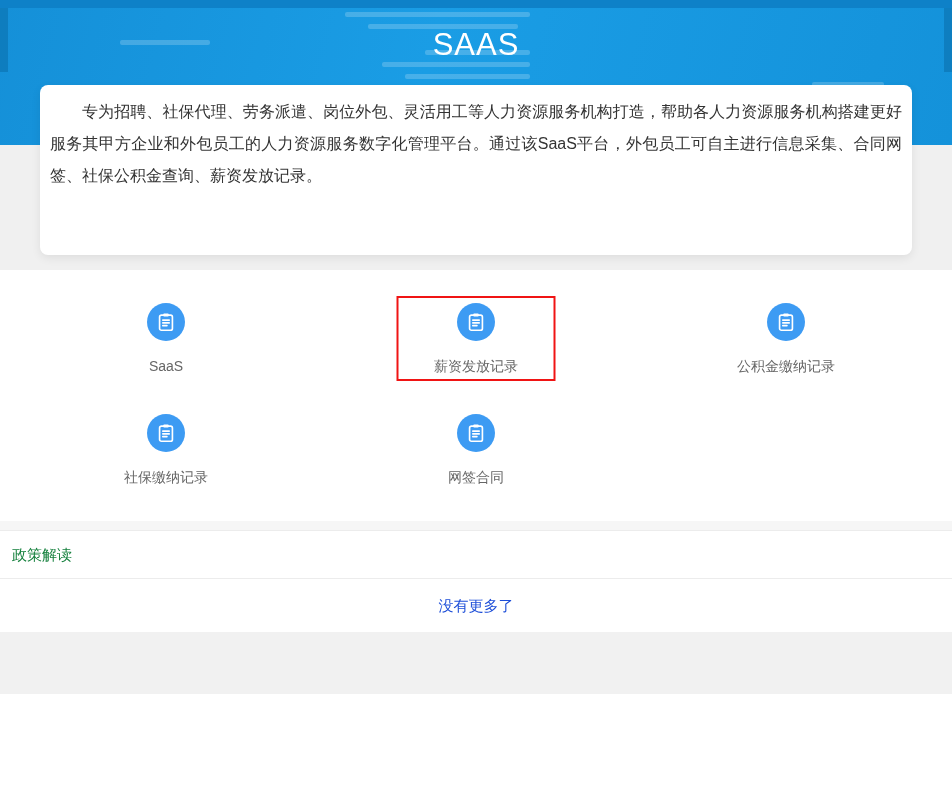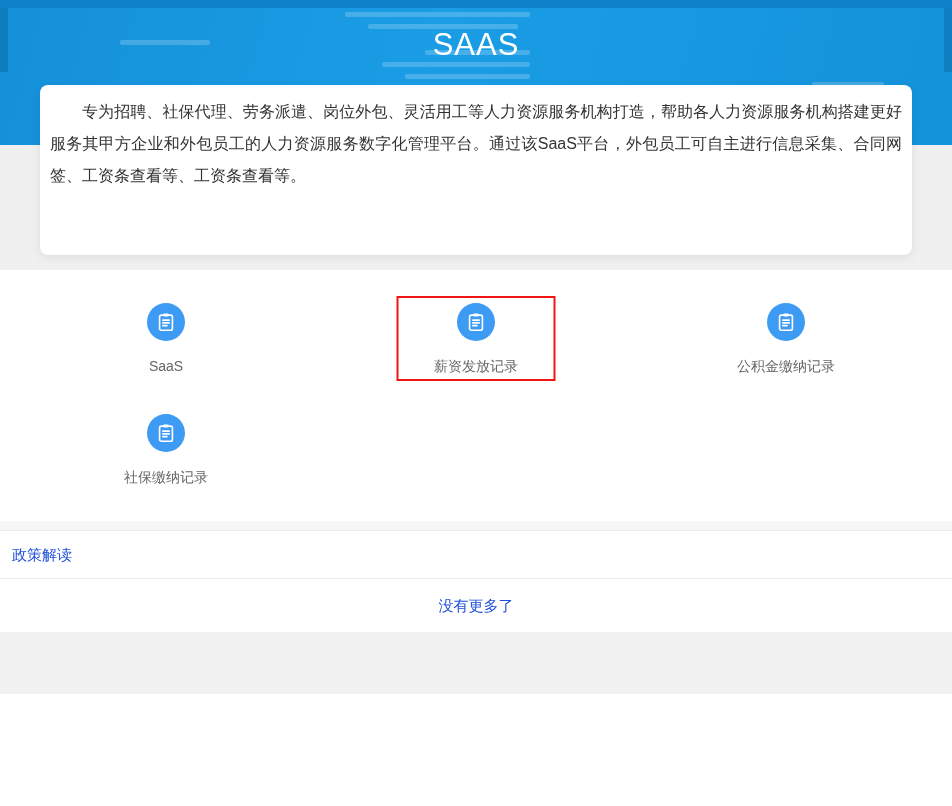--- a/index.html
+++ b/index.html
@@ -130,21 +130,21 @@
     border-bottom: 1px solid #ececec;
     box-sizing: border-box;
   }
   .policy-header {
     box-sizing: border-box;
     height: 48px;
     line-height: 47px;
     padding: 0 12px;
     background: #ffffff;
     font-size: 15px;
-    color: #1d4ed8;
+    color: #15803d;
     border-bottom: 1px solid #ececec;
   }
   .no-more {
     height: 53px;
     line-height: 53px;
     background: #ffffff;
     text-align: center;
     font-size: 15px;
     color: #1d4ed8;
   }
@@ -169,21 +169,21 @@
     <div class="bar b7"></div>
   </div>
   <div class="hero-top-strip"></div>
   <div class="hero-side-strip left"></div>
   <div class="hero-side-strip right"></div>
   <h1 class="hero-title">SAAS</h1>
 </div>
 
 <div class="intro-band">
   <div class="intro-card">
-    <p class="intro-text">专为招聘、社保代理、劳务派遣、岗位外包、灵活用工等人力资源服务机构打造，帮助各人力资源服务机构搭建更好服务其甲方企业和外包员工的人力资源服务数字化管理平台。通过该SaaS平台，外包员工可自主进行信息采集、合同网签、工资条查看等、工资条查看等。</p>
+    <p class="intro-text">专为招聘、社保代理、劳务派遣、岗位外包、灵活用工等人力资源服务机构打造，帮助各人力资源服务机构搭建更好服务其甲方企业和外包员工的人力资源服务数字化管理平台。通过该SaaS平台，外包员工可自主进行信息采集、合同网签、社保公积金查询、薪资发放记录。</p>
   </div>
 </div>
 
 <div class="features">
 
   <div class="feat">
     <div class="feat-circle">
       <svg width="22" height="22" viewBox="0 0 24 24" fill="none" stroke="#ffffff" stroke-width="1.8" stroke-linecap="round" stroke-linejoin="round">
         <rect x="5" y="4.5" width="14" height="16.5" rx="2"></rect>
         <rect x="9" y="2.8" width="6" height="3.2" rx="1" fill="#ffffff" stroke="none"></rect>
@@ -229,20 +229,32 @@
         <rect x="5" y="4.5" width="14" height="16.5" rx="2"></rect>
         <rect x="9" y="2.8" width="6" height="3.2" rx="1" fill="#ffffff" stroke="none"></rect>
         <line x1="8.5" y1="10" x2="15.5" y2="10"></line>
         <line x1="8.5" y1="13" x2="15.5" y2="13"></line>
         <line x1="8.5" y1="16" x2="13" y2="16"></line>
       </svg>
     </div>
     <div class="feat-label">社保缴纳记录</div>
   </div>
 
+  <div class="feat">
+    <div class="feat-circle">
+      <svg width="22" height="22" viewBox="0 0 24 24" fill="none" stroke="#ffffff" stroke-width="1.8" stroke-linecap="round" stroke-linejoin="round">
+        <rect x="5" y="4.5" width="14" height="16.5" rx="2"></rect>
+        <rect x="9" y="2.8" width="6" height="3.2" rx="1" fill="#ffffff" stroke="none"></rect>
+        <line x1="8.5" y1="10" x2="15.5" y2="10"></line>
+        <line x1="8.5" y1="13" x2="15.5" y2="13"></line>
+        <line x1="8.5" y1="16" x2="13" y2="16"></line>
+      </svg>
+    </div>
+    <div class="feat-label">网签合同</div>
+  </div>
 
 
 </div>
 
 <div class="section-gap"></div>
 <div class="policy-header">政策解读</div>
 <div class="no-more">没有更多了</div>
 
 <div class="footer"></div>
 

